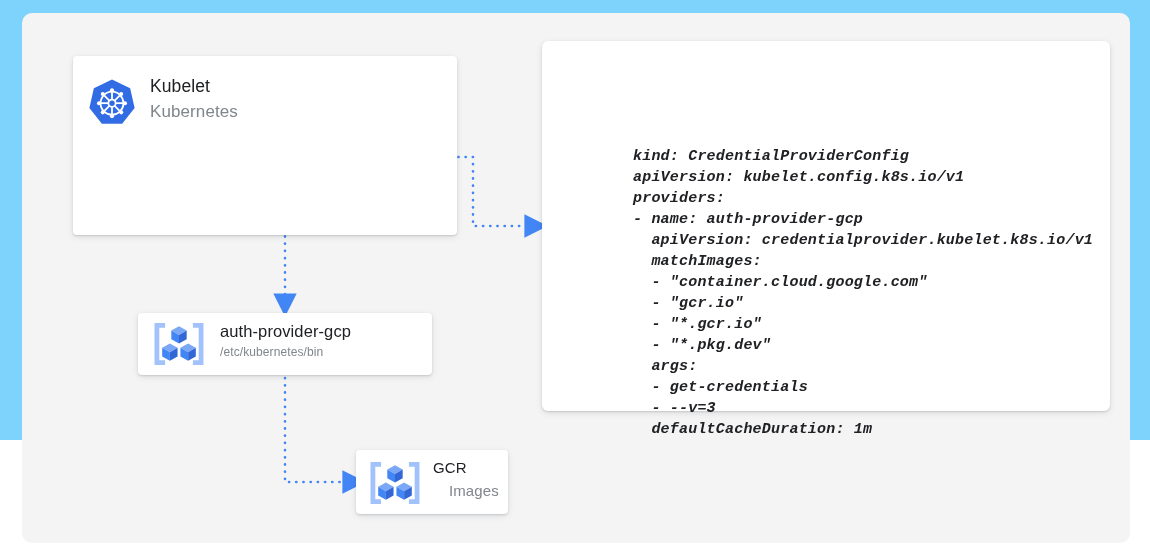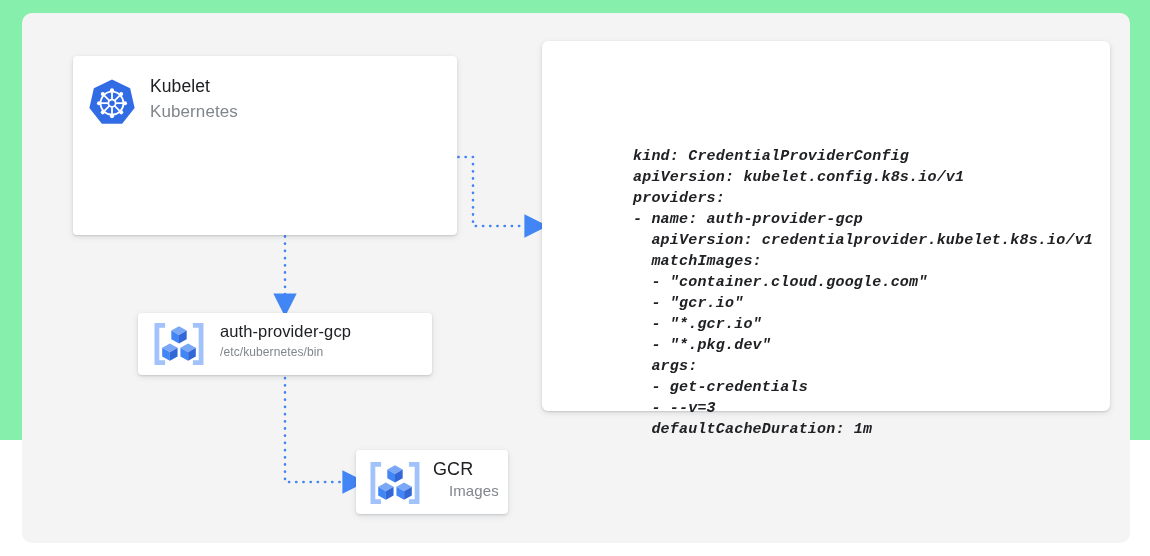--- a/index.html
+++ b/index.html
@@ -1,21 +1,21 @@
 <!DOCTYPE html>
 <html><head>
 <meta charset="utf-8">
 <style>
   html,body{margin:0;padding:0;background:#ffffff;}
   body{
     width:1150px;height:556px;overflow:hidden;
     font-family:"Liberation Sans", sans-serif;
     -webkit-font-smoothing:antialiased;
   }
-  .stage{position:relative;width:1150px;height:440px;background:#86efac;}
+  .stage{position:relative;width:1150px;height:440px;background:#7dd3fc;}
 
   
   .canvas{
     position:absolute;left:22px;top:13px;width:1108px;height:530px;
     background:#f4f4f5;border-radius:10px;
   }
 
   
   .card{
     position:absolute;background:#ffffff;border-radius:4px;
@@ -50,21 +50,21 @@
   #auth-card .subtitle{
     position:absolute;left:82px;top:32px;
     font-size:12px;color:#80868b;letter-spacing:.1px;
   }
 
   
   #gcr-card{left:356px;top:450px;width:152px;height:64px;}
   #gcr-card .gcp-icon{position:absolute;left:8px;top:9px;width:62px;height:48px;}
   #gcr-card .title{
     position:absolute;left:77px;top:9px;
-    font-size:18px;color:#202124;letter-spacing:.1px;
+    font-size:15px;color:#202124;letter-spacing:.1px;
   }
   #gcr-card .subtitle{
     position:absolute;left:77px;top:32px;
     font-size:15px;color:#80868b;letter-spacing:.1px;margin-left:16px;
   }
 
   
   #yaml-card{left:542px;top:41px;width:568px;height:370px;border-radius:6px;}
   #yaml-card .filepath{
     position:absolute;left:80px;top:54px;

